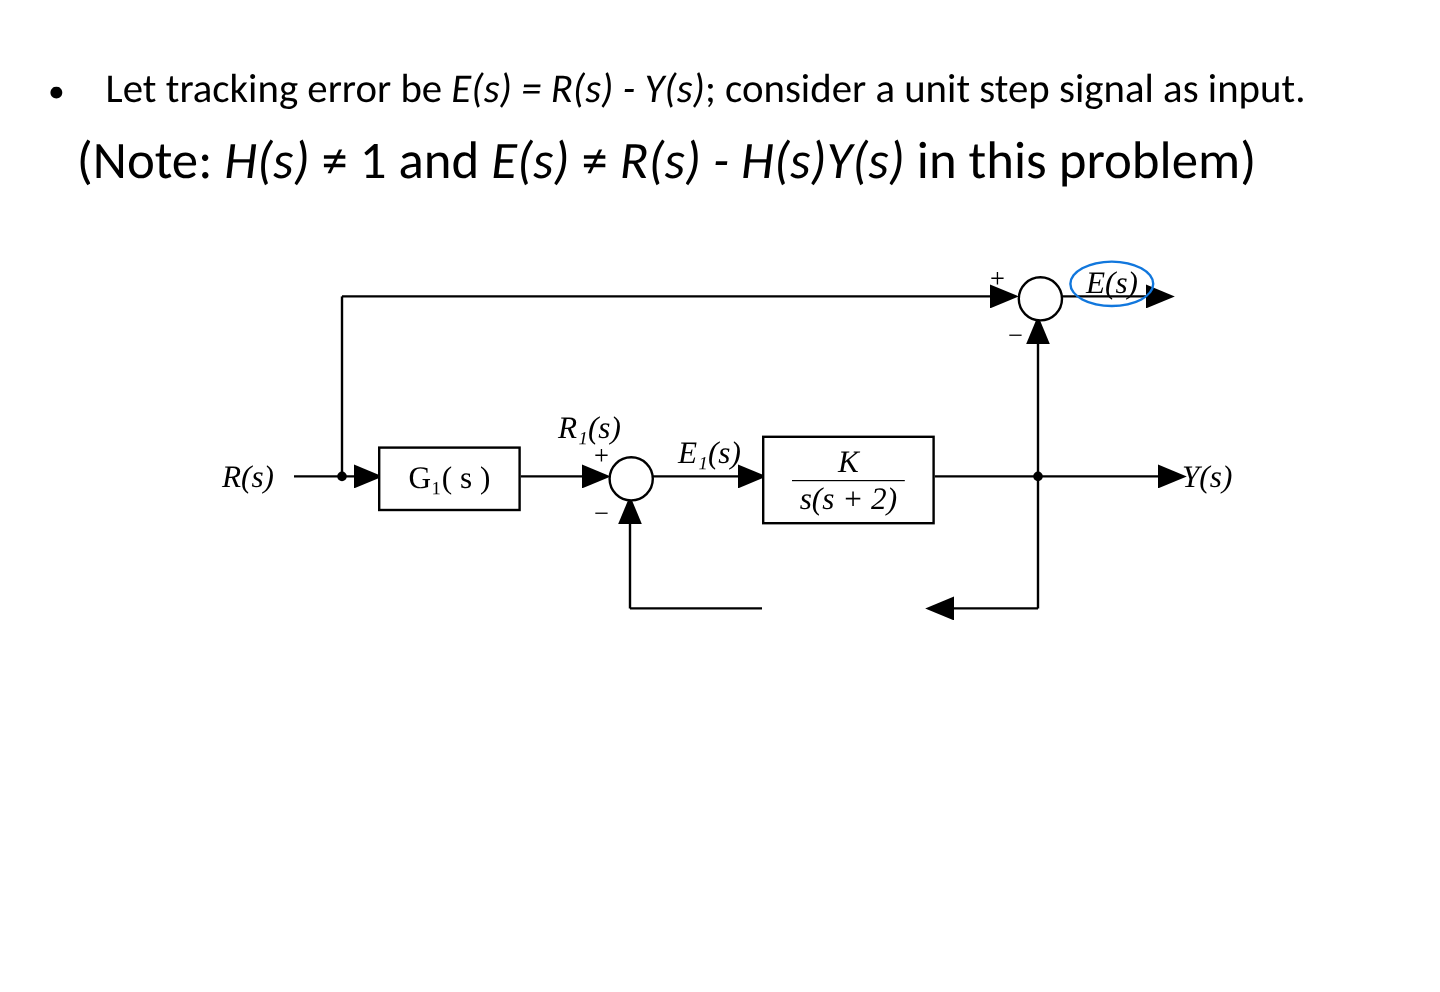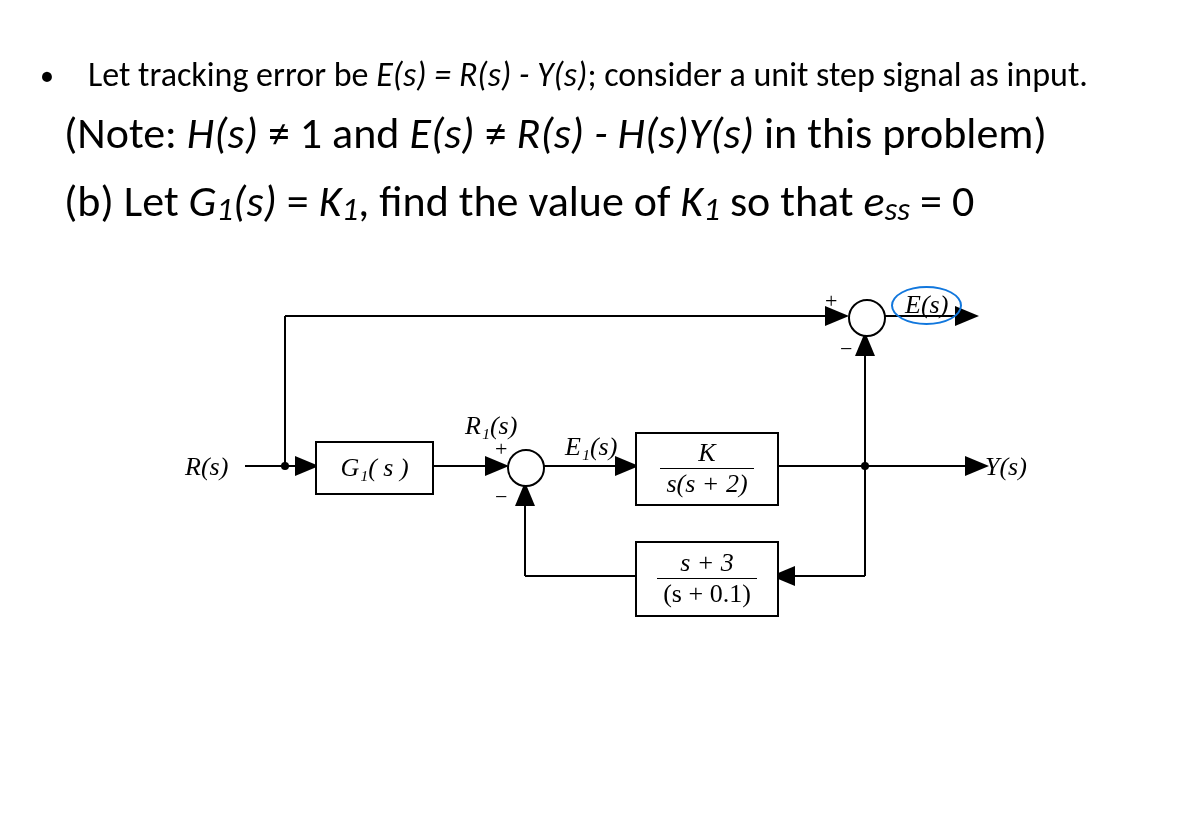--- a/index.html
+++ b/index.html
@@ -108,23 +108,20 @@
     <div class="bullet-content">
       <span>Let tracking error be </span><span class="ital">E(s) = R(s) - Y(s)</span><span>; consider a unit step signal as input.</span>
     </div>
   </div>
 
   <div class="line">
     <span>(Note: </span><span class="ital">H(s)</span><span> ≠ 1 and </span><span class="ital">E(s)</span><span> ≠ </span><span class="ital">R(s) - H(s)Y(s)</span><span> in this problem)</span>
   </div>
 
 
-  <div class="line">
-    <span>(b) Let </span><span class="ital">G</span><span class="sub">1</span><span class="ital">(s)</span><span> = </span><span class="ital">K</span><span class="sub">1</span><span>, find the value of </span><span class="ital">K</span><span class="sub">1</span><span> so that </span><span class="ital">e</span><span class="sub">ss</span><span> = 0</span>
-  </div>
 
   <div class="diagram">
 
     <svg class="wires" viewBox="0 0 850 380">
       <defs>
         <marker id="ah" markerWidth="12" markerHeight="10" refX="10" refY="5" orient="auto">
           <path d="M0,0 L12,5 L0,10 Z" fill="#000"></path>
         </marker>
       </defs>
 
@@ -156,35 +153,29 @@
     </svg>
 
     <div class="lbl" style="left:0px; top:186px; font-style:italic;">R(s)</div>
     <div class="lbl" style="left:280px; top:145px; font-style:italic;text-align:center;">R₁(s)</div>
     <div class="lbl" style="left:380px; top:166px; font-style:italic;">E₁(s)</div>
     <div class="lbl" style="left:800px; top:186px; font-style:italic;text-align:center;">Y(s)</div>
     <div class="lbl" style="left:706px; top:24px;">
       <span class="e-s-label">E(s)</span>
     </div>
 
-    <div class="blk" style="left:130px; top:175px; width:115px; height:50px; font-style:italic;text-align:right;">G₁( s )</div>
+    <div class="blk" style="left:130px; top:175px; width:115px; height:50px; text-align:right;">G₁( s )</div>
 
     <div class="blk" style="left:450px; top:166px; width:140px; height:70px;">
       <span class="frac">
         <span class="num" style="font-style:italic;">K</span>
         <span class="den" style="font-style:italic;">s(s + 2)</span>
       </span>
     </div>
 
-    <div class="blk" style="left:450px; top:275px; width:140px; height:72px;">
-      <span class="frac">
-        <span class="num" style="font-style:italic;">s + 3</span>
-        <span class="den">(s + 0.1)</span>
-      </span>
-    </div>
 
     <div class="sum" style="left:322px; top:183px;"></div>
     <div class="sum" style="left:663px; top:33px;"></div>
 
     <div class="sign" style="left:310px; top:170px;">+</div>
     <div class="sign" style="left:310px; top:218px;">−</div>
 
     <div class="sign" style="left:640px; top:22px;">+</div>
     <div class="sign" style="left:655px; top:70px;">−</div>
 

